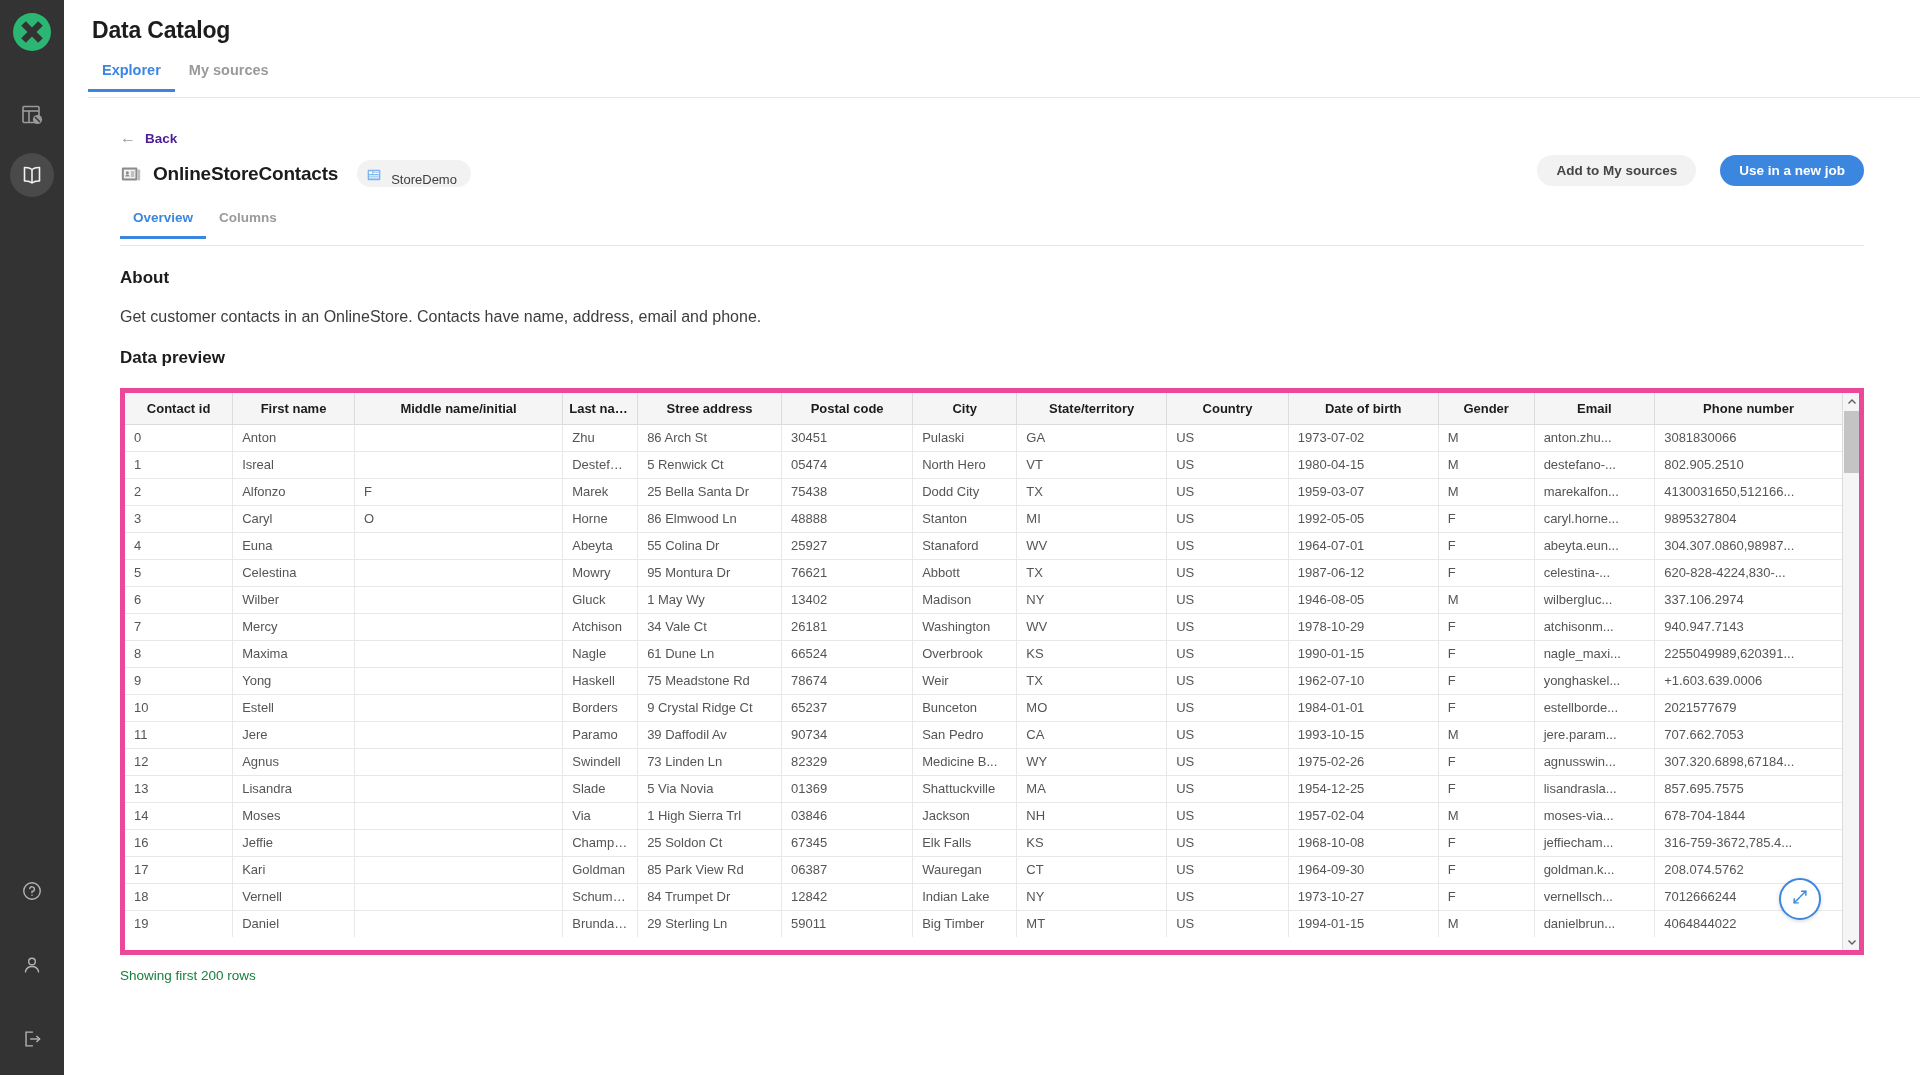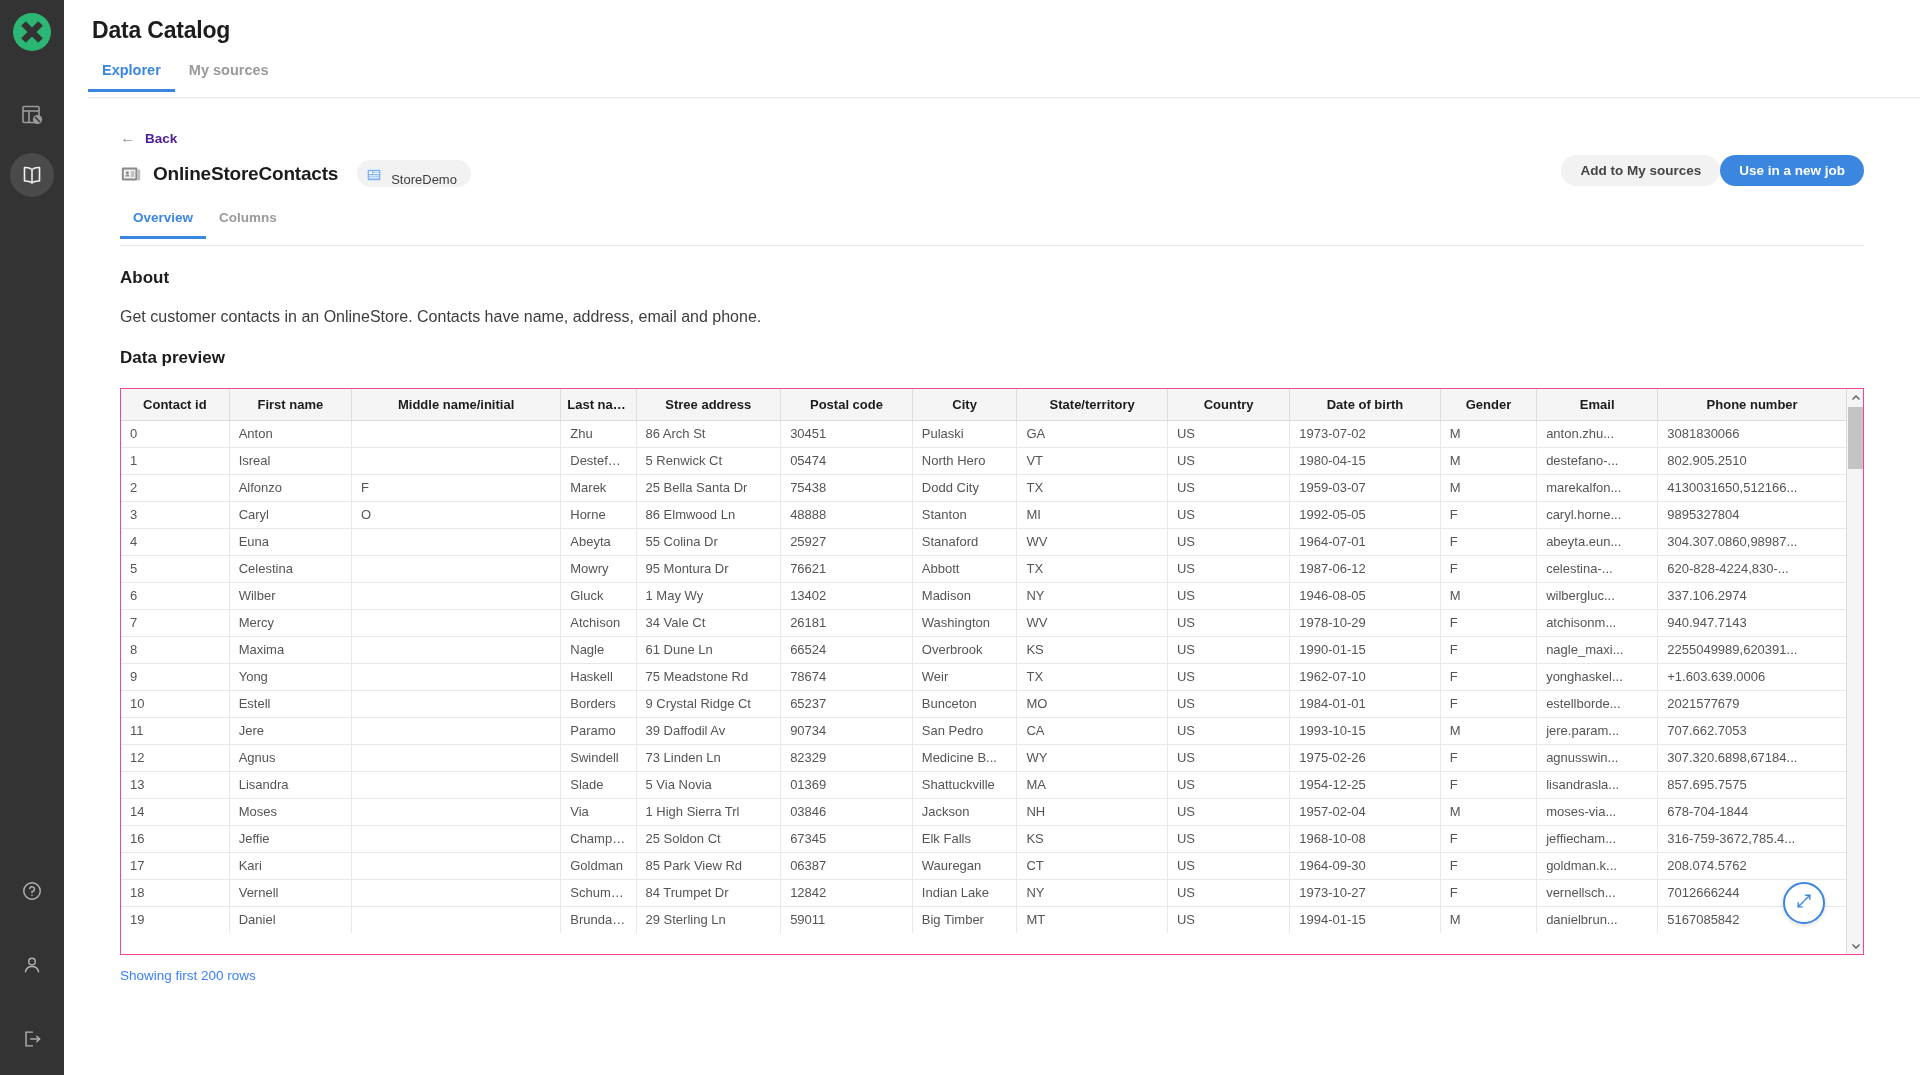--- a/index.html
+++ b/index.html
@@ -90,21 +90,21 @@
     display: flex; align-items: flex-end; gap: 9px;
     background: #f2f2f2;
     border-radius: 16px;
     height: 27px;
     padding: 0 14px 0 9px;
     margin-left: 8px;
     cursor: pointer;
   }
   .ds-badge-label { font-size: 13px; color: #3d3d3d; }
 
-  .actions { position: absolute; right: 56px; top: 57px; display: flex; align-items: center; gap: 0; }
+  .actions { position: absolute; right: 56px; top: 57px; display: flex; align-items: center; gap: 24px; }
   .btn {
     height: 31px;
     border: none;
     border-radius: 16px;
     font-family: "Liberation Sans", sans-serif;
     font-size: 13.5px;
     font-weight: bold;
     cursor: pointer;
     padding: 0 19px;
   }
@@ -133,21 +133,21 @@
   .section-title { position: absolute; left: 56px; font-size: 17px; font-weight: bold; color: #1c1c1c; }
   #about-title { top: 170px; }
   .about-text { position: absolute; left: 56px; top: 210px; font-size: 16px; color: #3d3d3d; }
   #preview-title { top: 250px; }
 
   
   .table-wrap {
     position: absolute;
     left: 56px; top: 290px;
     width: 1744px; height: 567px;
-    border: 1px solid #ec4899;
+    border: 5px solid #ec4899;
     background: #fff;
     overflow: hidden;
     display: flex;
   }
   .table-scroll { flex: 1; overflow: hidden; }
   table { border-collapse: collapse; width: 100%; table-layout: fixed; }
   thead th {
     background: #f5f5f5;
     border-right: 1px solid #dcdcdc;
     border-bottom: 1px solid #dcdcdc;
@@ -204,21 +204,21 @@
     right: 38px; bottom: 30px;
     width: 42px; height: 42px;
     border-radius: 50%;
     background: #ffffff;
     border: 2px solid #3b87e0;
     display: flex; align-items: center; justify-content: center;
     cursor: pointer;
     box-shadow: 0 1px 4px rgba(0,0,0,0.16);
   }
 
-  .rows-note { position: absolute; left: 56px; top: 870px; font-size: 13.5px; color: #3b82f6; }
+  .rows-note { position: absolute; left: 56px; top: 870px; font-size: 13.5px; color: #15803d; }
 </style>
 </head>
 <body>
 
 <div class="rail">
   <div class="rail-logo">
     <svg width="40" height="40" viewBox="0 0 40 40">
       <circle cx="20" cy="20" r="19" fill="#2bb673"></circle>
       <path d="M12 12 L20 20 L12 28 A8 8 0 0 1 12 12 Z" fill="#1d1d1d" opacity="0"></path>
       <path d="M11.5 11.5 L28.5 28.5 M28.5 11.5 L11.5 28.5" stroke="#333333" stroke-width="6.5" stroke-linecap="butt"></path>
@@ -647,21 +647,21 @@
               <td></td>
               <td>Brundage</td>
               <td>29 Sterling Ln</td>
               <td>59011</td>
               <td>Big Timber</td>
               <td>MT</td>
               <td>US</td>
               <td>1994-01-15</td>
               <td>M</td>
               <td>danielbrun...</td>
-              <td>5167085842</td>
+              <td>4064844022</td>
             </tr>
           </tbody>
       </table>
     </div>
 
     <div class="vscroll">
       <div class="vscroll-arrow up">
         <svg width="10" height="10" viewBox="0 0 10 10" fill="none" stroke="#5c5c5c" stroke-width="1.4">
             <polyline points="1.5,6.5 5,3 8.5,6.5"></polyline>
           </svg>

